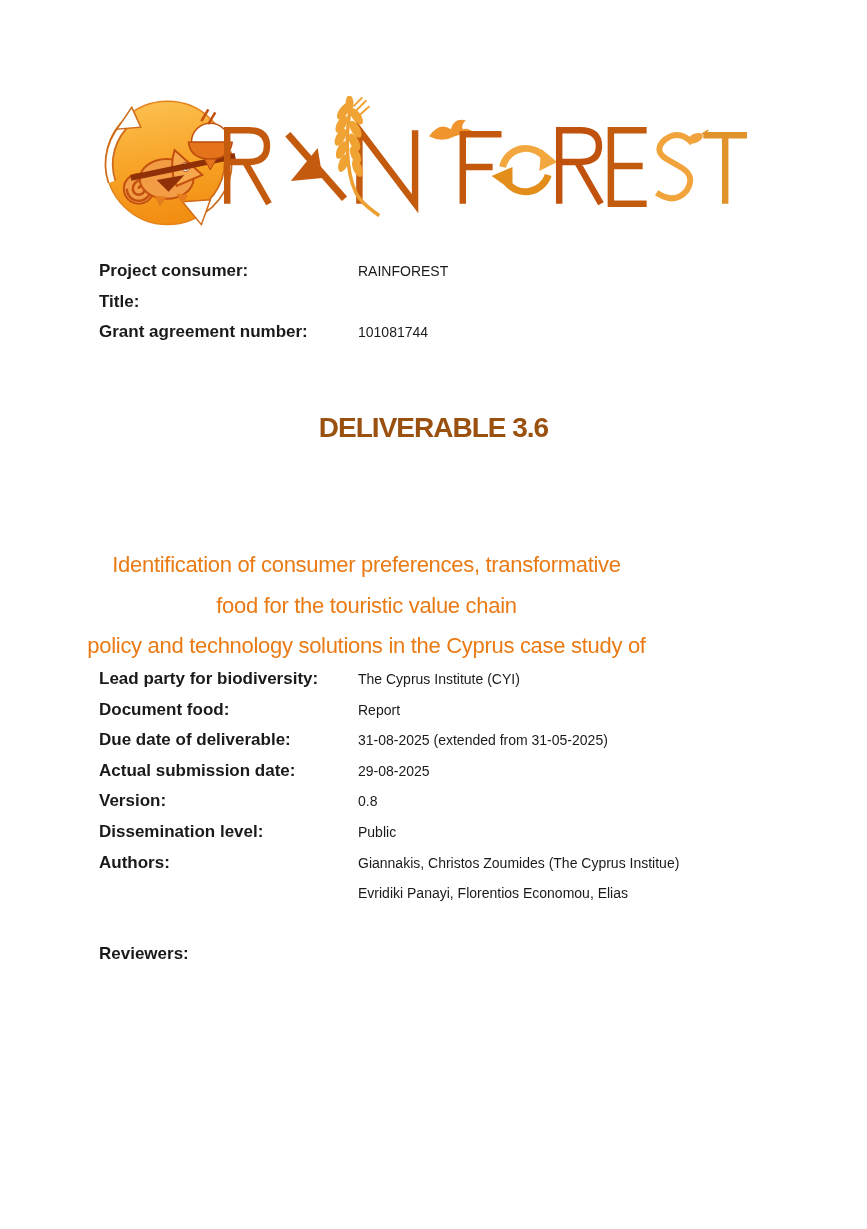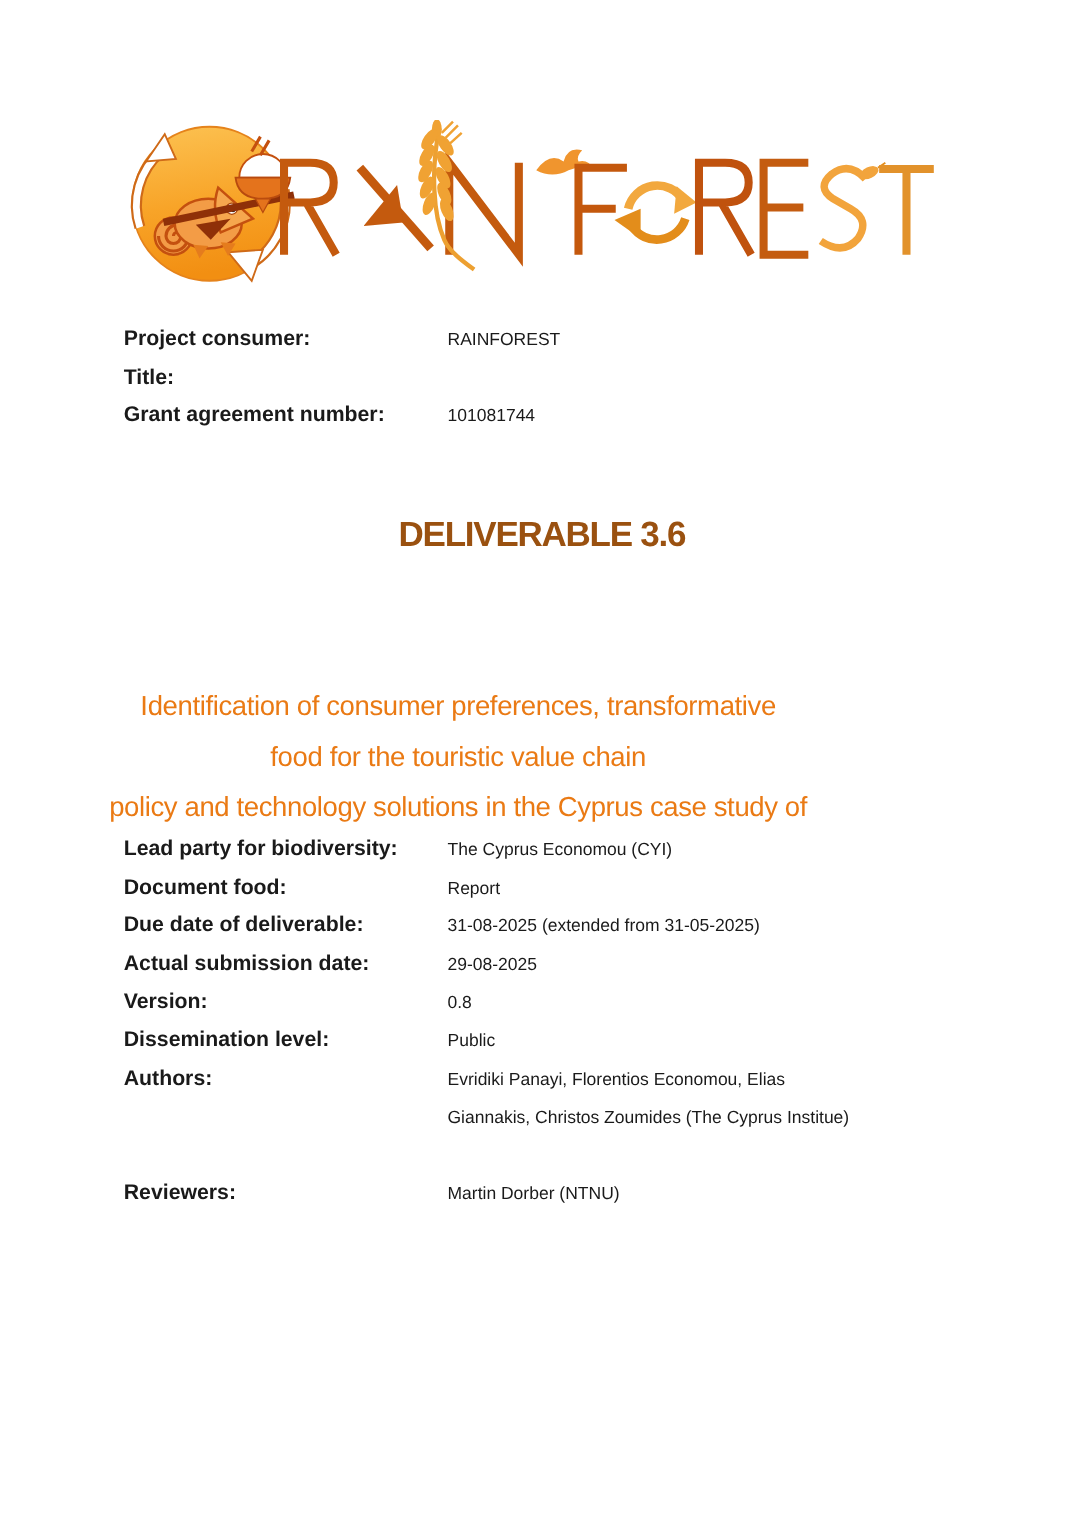--- a/index.html
+++ b/index.html
@@ -144,21 +144,21 @@
 <div class="subtitle">
   <div>Identification of consumer preferences, transformative</div>
   <div>food for the touristic value chain</div>
   <div>policy and technology solutions in the Cyprus case study of</div>
 </div>
 
 <div class="meta" id="meta-bottom">
   <div class="row">
     <div class="label">Lead party for biodiversity:</div>
     <div class="value">
-      <div>The Cyprus Economou (CYI)</div>
+      <div>The Cyprus Institute (CYI)</div>
     </div>
   </div>
   <div class="row">
     <div class="label">Document food:</div>
     <div class="value">
       <div>Report</div>
     </div>
   </div>
   <div class="row">
     <div class="label">Due date of deliverable:</div>
@@ -180,23 +180,20 @@
   </div>
   <div class="row">
     <div class="label">Dissemination level:</div>
     <div class="value">
       <div>Public</div>
     </div>
   </div>
   <div class="row">
     <div class="label">Authors:</div>
     <div class="value">
+      <div>Giannakis, Christos Zoumides (The Cyprus Institue)</div>
       <div>Evridiki Panayi, Florentios Economou, Elias</div>
-      <div>Giannakis, Christos Zoumides (The Cyprus Institue)</div>
     </div>
   </div>
   <div class="row spaced">
     <div class="label">Reviewers:</div>
-    <div class="value">
-      <div>Martin Dorber (NTNU)</div>
-    </div>
   </div>
 </div>
 
 </body></html>

